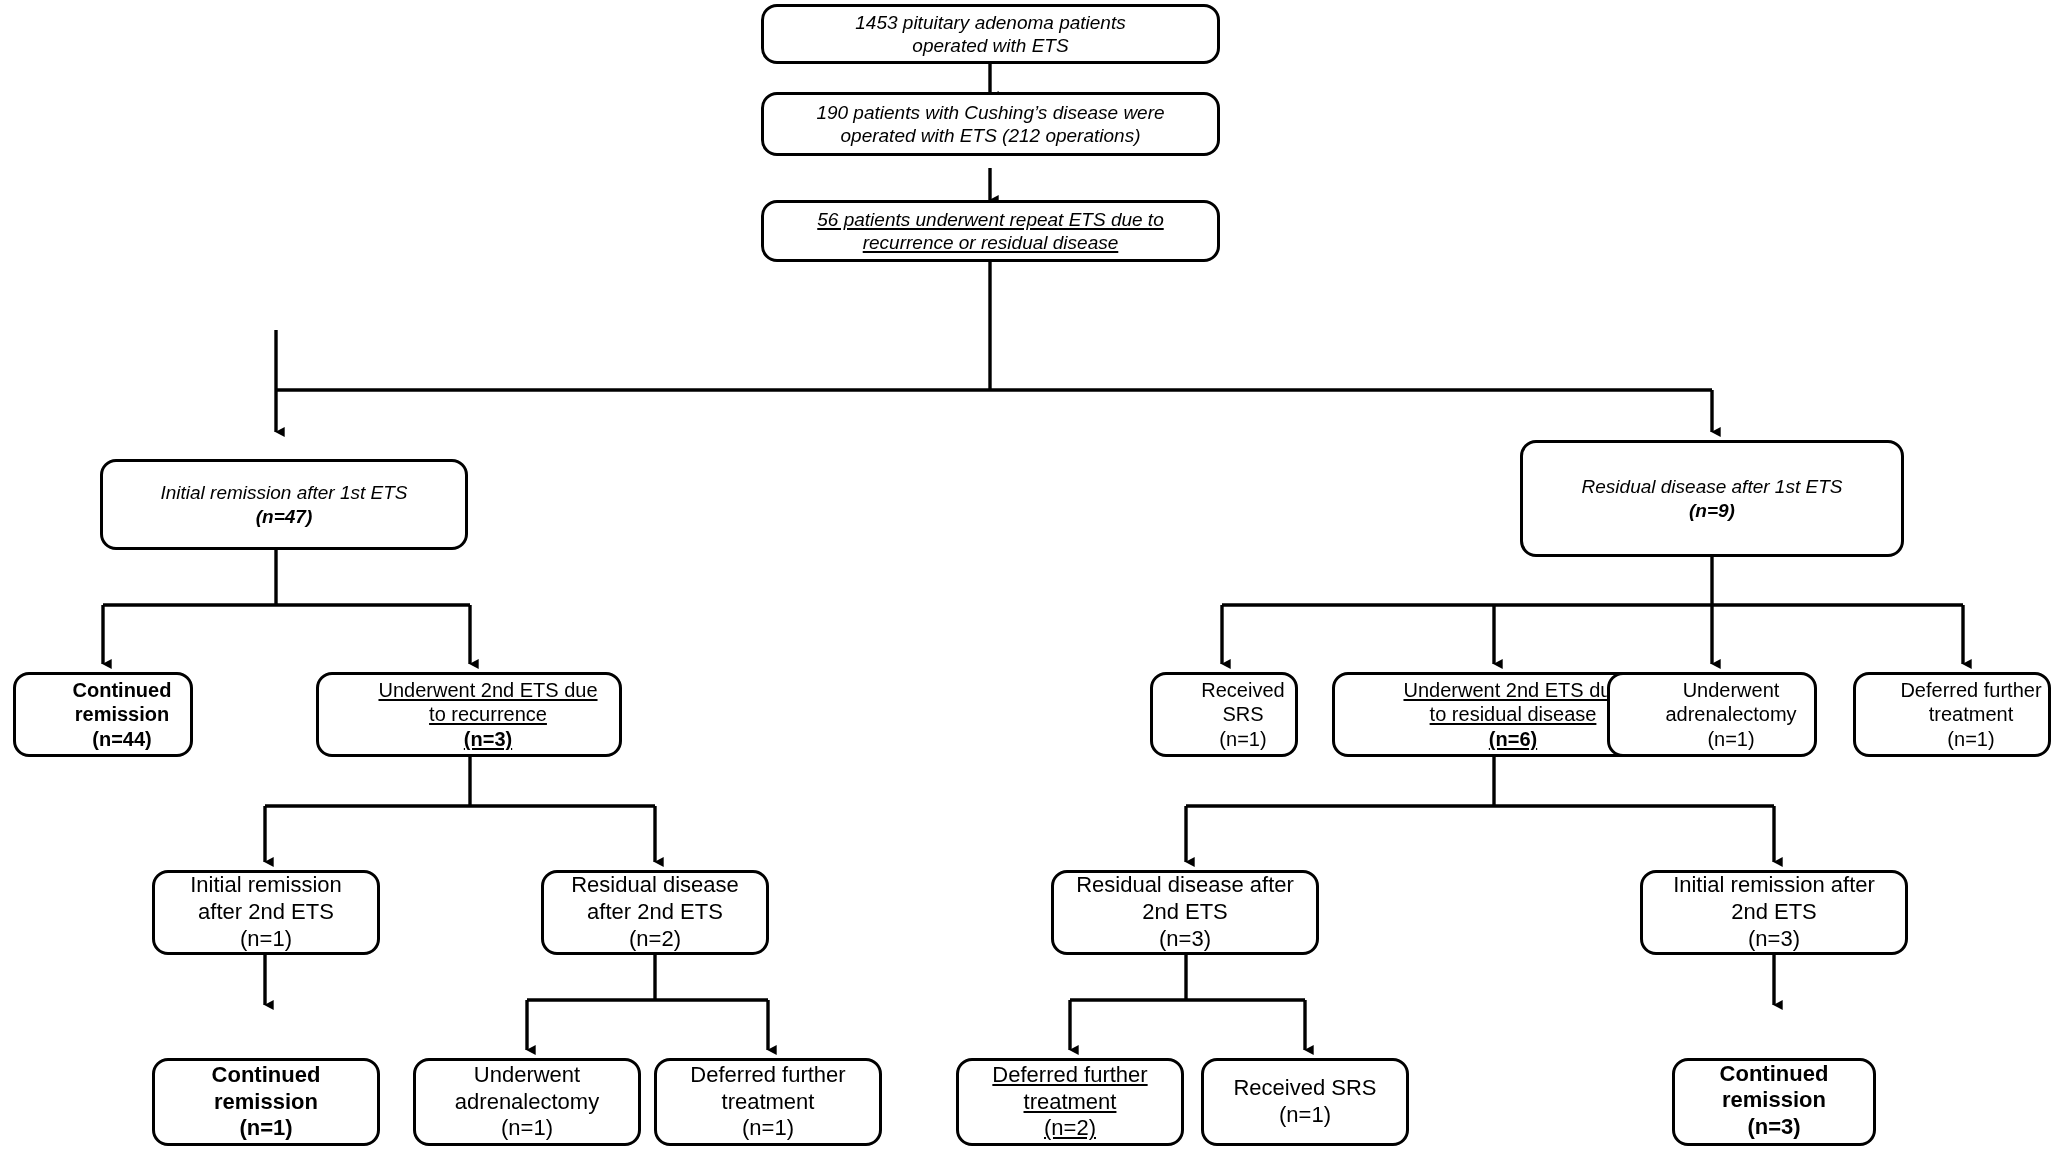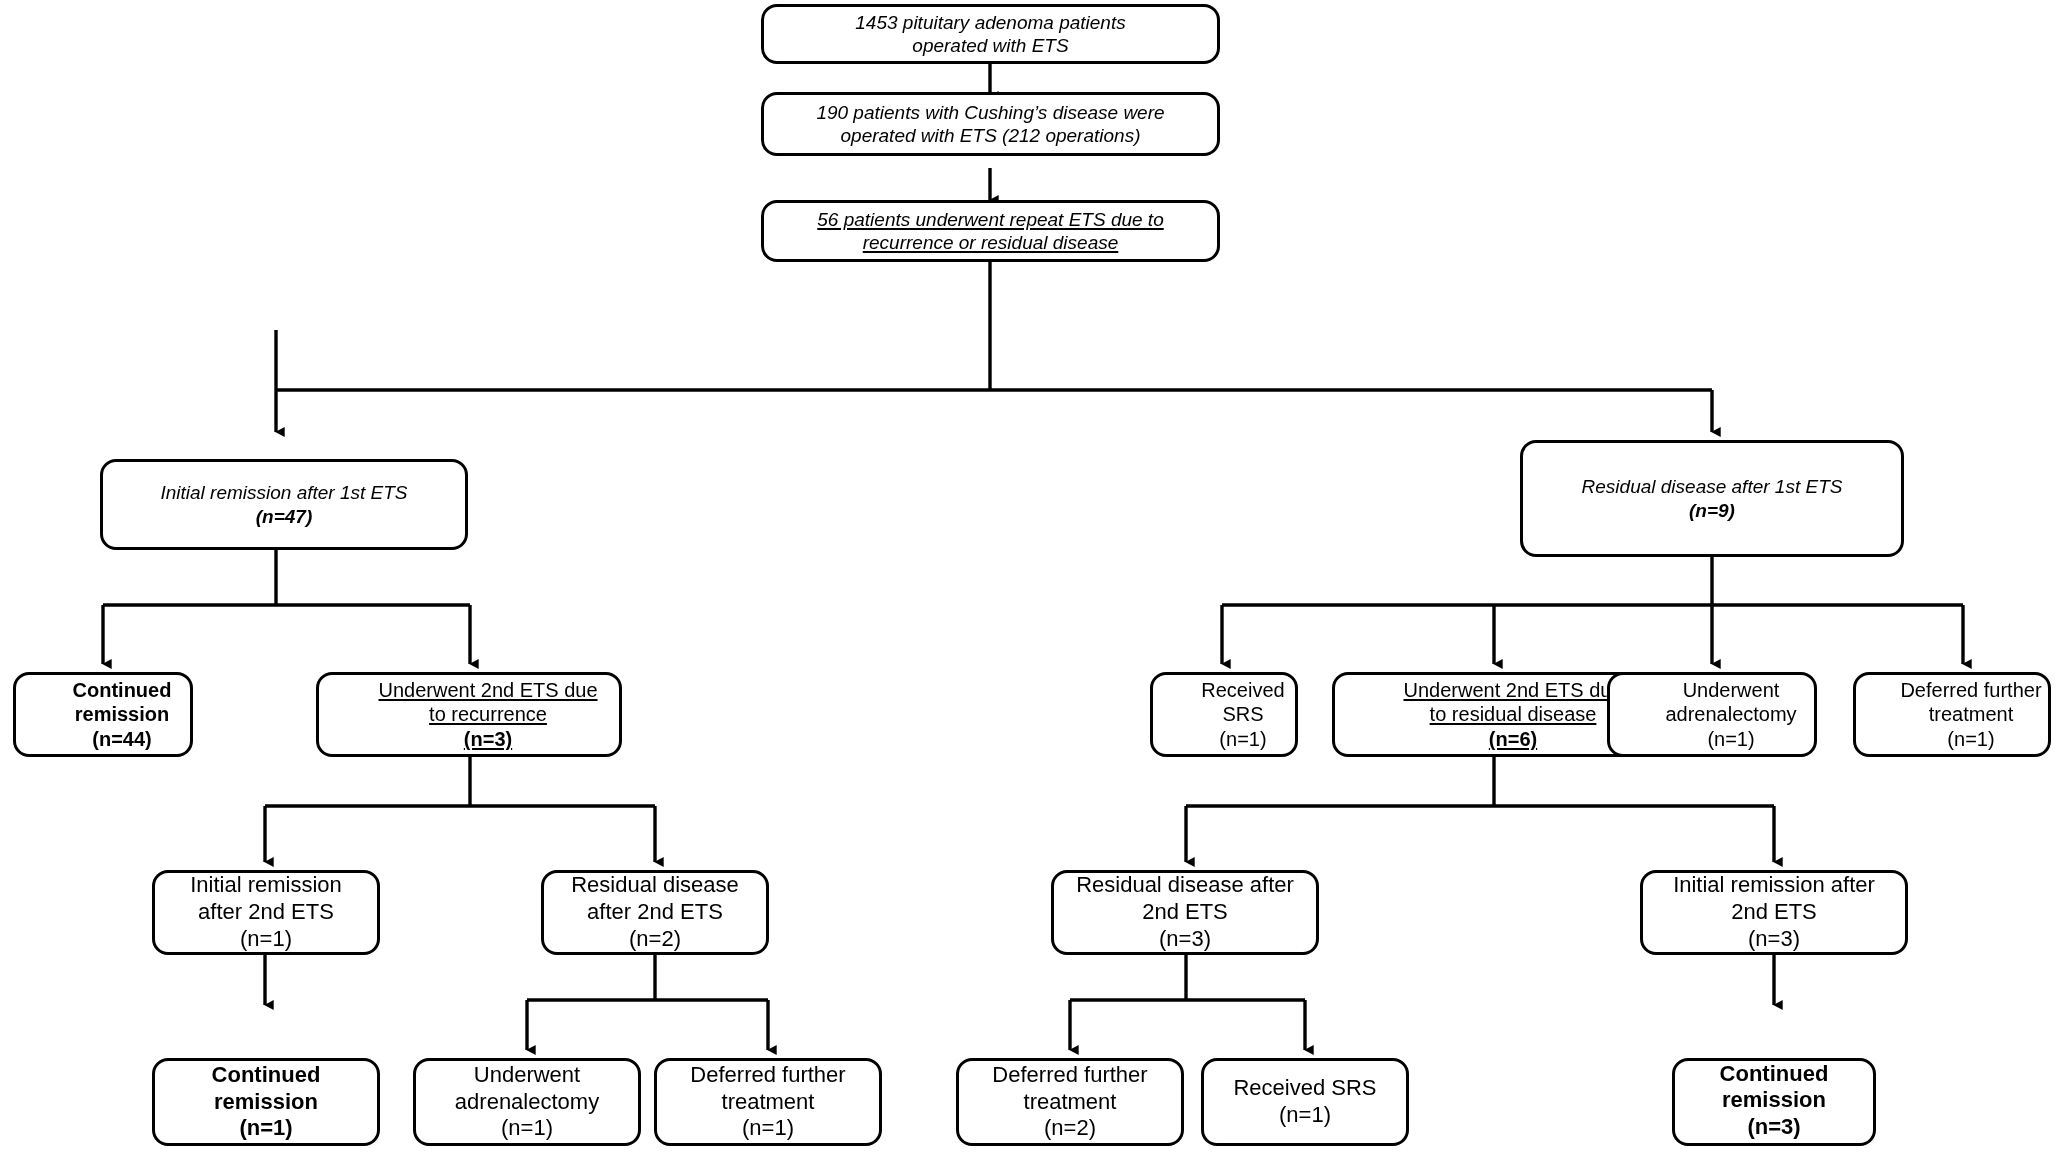--- a/index.html
+++ b/index.html
@@ -185,21 +185,21 @@
 <span>adrenalectomy</span>
 <span>(n=1)</span></span>
   </div>
 
   <div class="node fs-sm" style="left:654px;top:1058px;width:228px;height:88px;">
     <span class="txt"><span>Deferred further</span>
 <span>treatment</span>
 <span>(n=1)</span></span>
   </div>
 
-  <div class="node fs-sm" style="left:956px;top:1058px;width:228px;height:88px;">
+  <div class="node fs-sm" style="left:956px;top:1058px;width:228px;height:88px;text-decoration:underline;">
     <span class="txt"><span>Deferred further</span>
 <span>treatment</span>
 <span>(n=2)</span></span>
   </div>
 
   <div class="node fs-sm" style="left:1201px;top:1058px;width:208px;height:88px;">
     <span class="txt"><span>Received SRS</span>
 <span>(n=1)</span></span>
   </div>
 

